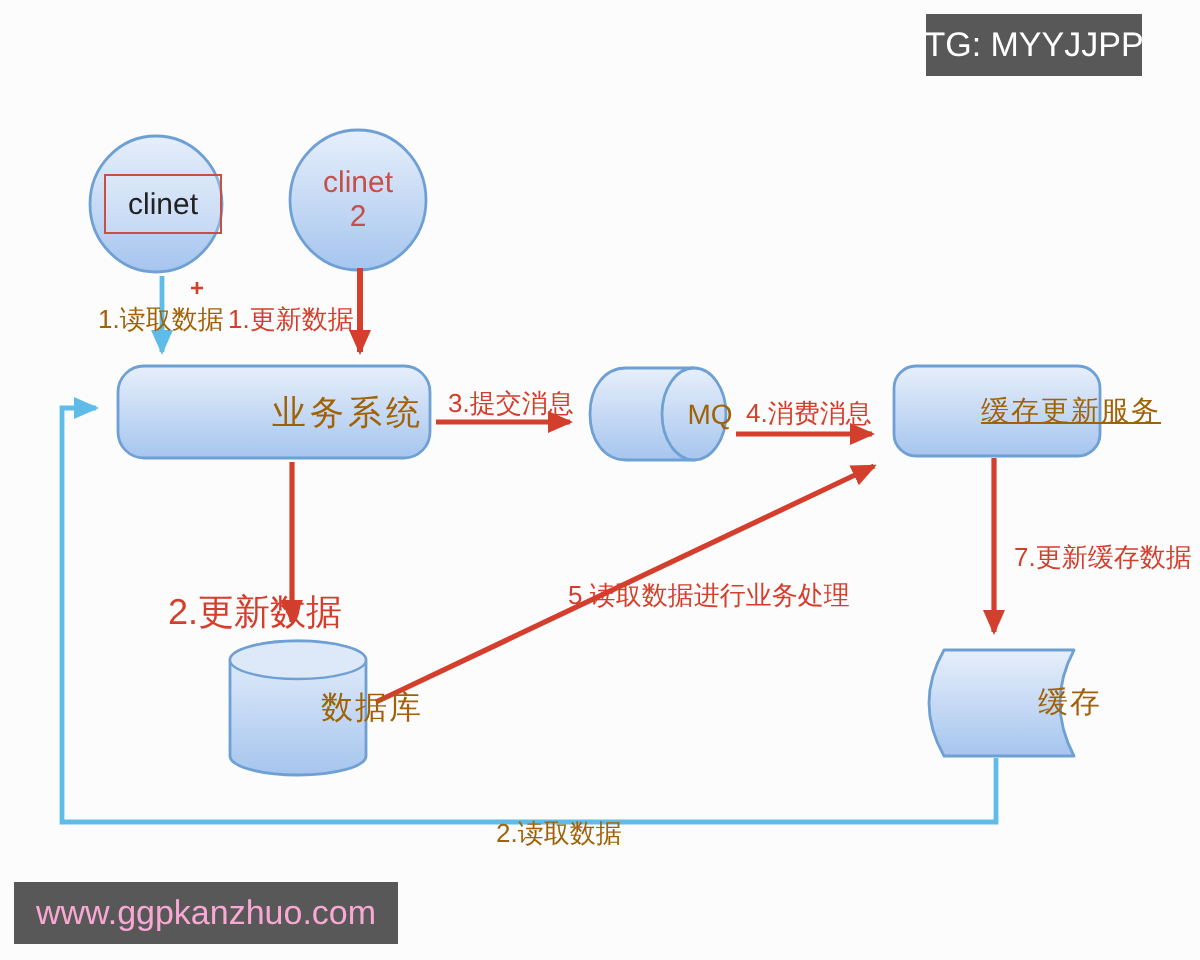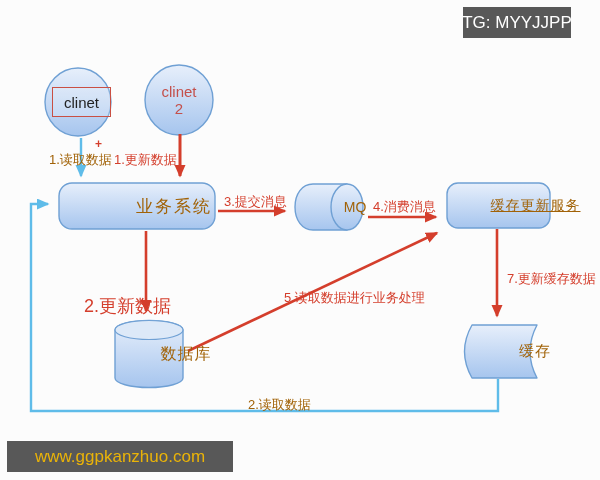--- a/index.html
+++ b/index.html
@@ -24,21 +24,21 @@
   .flexc { display:flex; align-items:center; justify-content:center; }
 
   #lbl-read1   { left:12px;  top:151px; font-size:13px; }
   #lbl-plus    { left:95px;  top:137px; font-size:12px; font-weight:bold; }
   #lbl-update1 { left:114px; top:151px; font-size:13px; }
   #lbl-submit  { left:224px; top:193px; font-size:13px; }
   #lbl-consume { left:373px; top:198px; font-size:13px; }
   #lbl-update2 { left:84px;  top:266px; font-size:18px;margin-top:28px; }
   #lbl-process5{ left:236px; top:289px; font-size:13px;margin-left:48px; }
   #lbl-ucache  { left:507px; top:270px; font-size:13px; }
-  #lbl-read2   { left:211px; top:396px; font-size:13px; }
+  #lbl-read2   { left:211px; top:408px; font-size:13px; }
 
   #node-client1-label {
     left:52px; top:87px; width:57px; height:28px;
     border:1.5px solid #c94f43; background:rgba(255,255,255,0.18);
     font-size:15px; color:#222;
   }
   #node-client2-label {
     left:145px; top:83px; width:68px; text-align:center;
     font-size:15px; line-height:17px; color:var(--red-soft,#c4504b);
   }
@@ -46,22 +46,22 @@
   #node-mq-label    { left:287px; top:184px; width:40px;  height:46px; font-size:14px;padding-left:11px; }
   #node-box2-label  { left:447px; top:183px; width:103px; height:45px; font-size:14px; letter-spacing:1px;text-decoration:underline; }
   #node-db-label    { left:115px; top:330px; width:68px;  height:48px; font-size:16px; letter-spacing:1px; }
   #node-cache-label { left:468px; top:325px; width:60px;  height:53px; font-size:15px; letter-spacing:1px; }
 
   #tg-badge {
     left:463px; top:7px; width:108px; height:31px;
     background:var(--badge-bg,#585858); color:#fff; font-size:17px;
   }
   #site-watermark {
-    left:7px; top:441px; width:226px; height:31px;
-    background:var(--badge-bg,#585858); color:#eab308; font-size:17px;
+    left:7px; top:441px; width:192px; height:31px;
+    background:var(--badge-bg,#585858); color:#f9a8d4; font-size:17px;
   }
 </style>
 </head>
 <body>
 
 <div class="stage">
 
   <svg class="layer" width="600" height="480" viewBox="0 0 600 480">
     <defs>
       <linearGradient id="gradShape" x1="0" y1="0" x2="0" y2="1">

